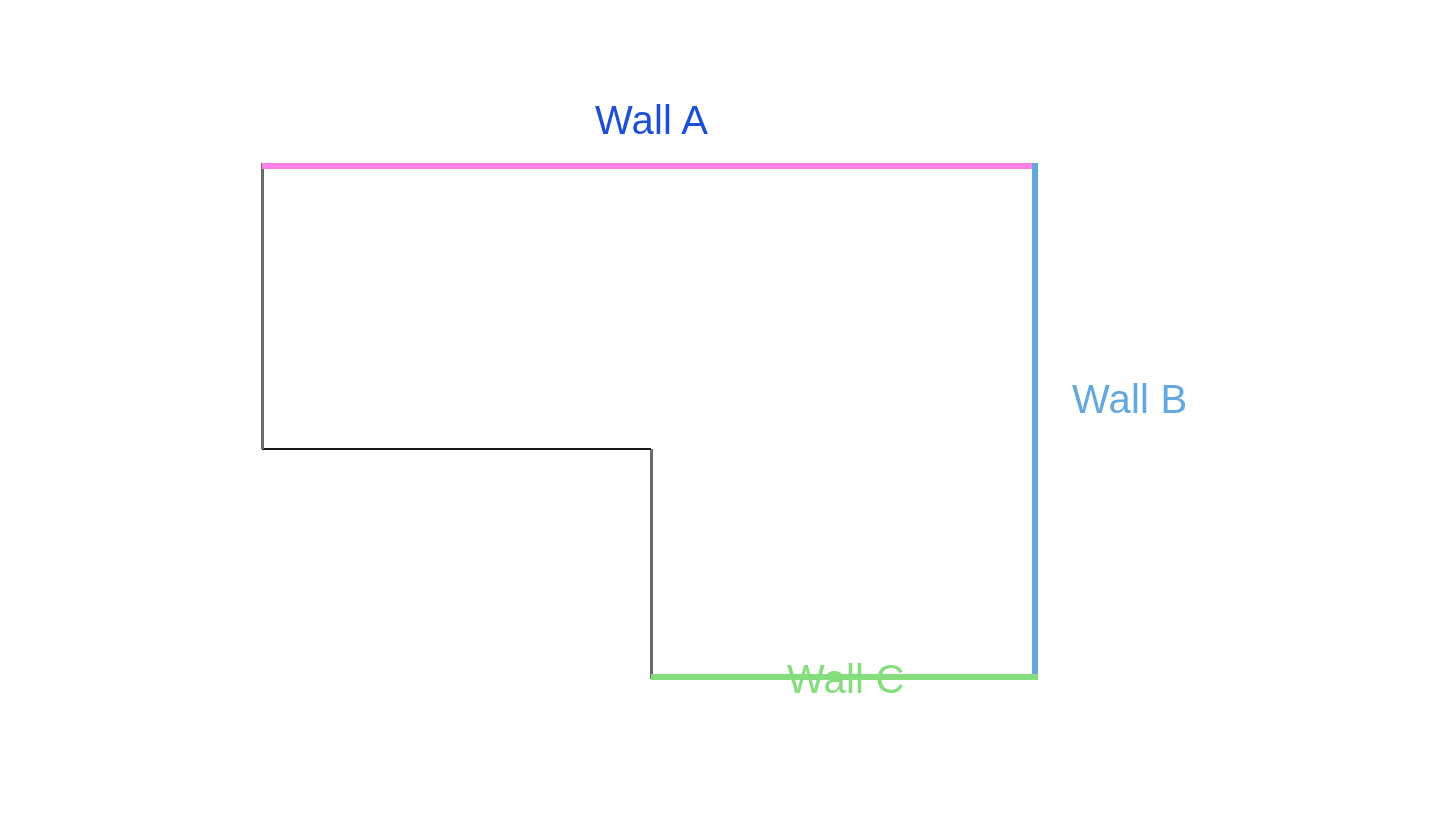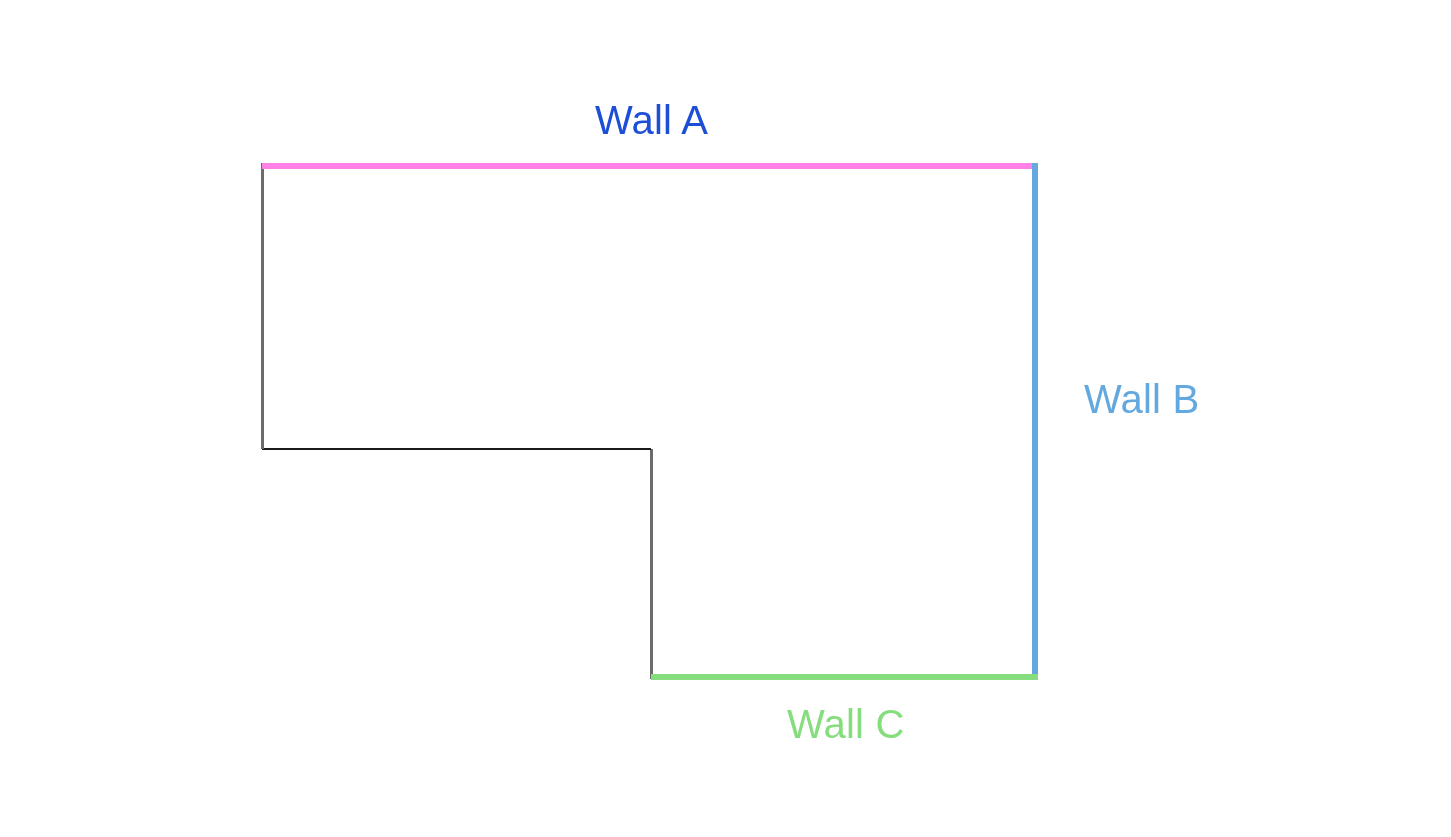--- a/index.html
+++ b/index.html
@@ -40,25 +40,24 @@
     letter-spacing: 0.2px;
     -webkit-font-smoothing: antialiased;
   }
   #label-wall-a {
     left: 595px;
     top: 100px;
   }
   #label-wall-b {
     left: 1072px;
     top: 379px;
-    margin-left: 12px;
   }
   #label-wall-c {
     left: 787px;
-    top: 704px;
+    top: 659px;
   }
 </style>
 </head>
 <body>
 
 <div id="diagram-stage">
 
   <svg id="floorplan-svg" viewBox="0 0 1451 837" xmlns="http://www.w3.org/2000/svg">
 
   <line x1="651.5" y1="679" x2="651.5" y2="449" stroke="#6b6b6b" stroke-width="3" stroke-linecap="butt"></line>

